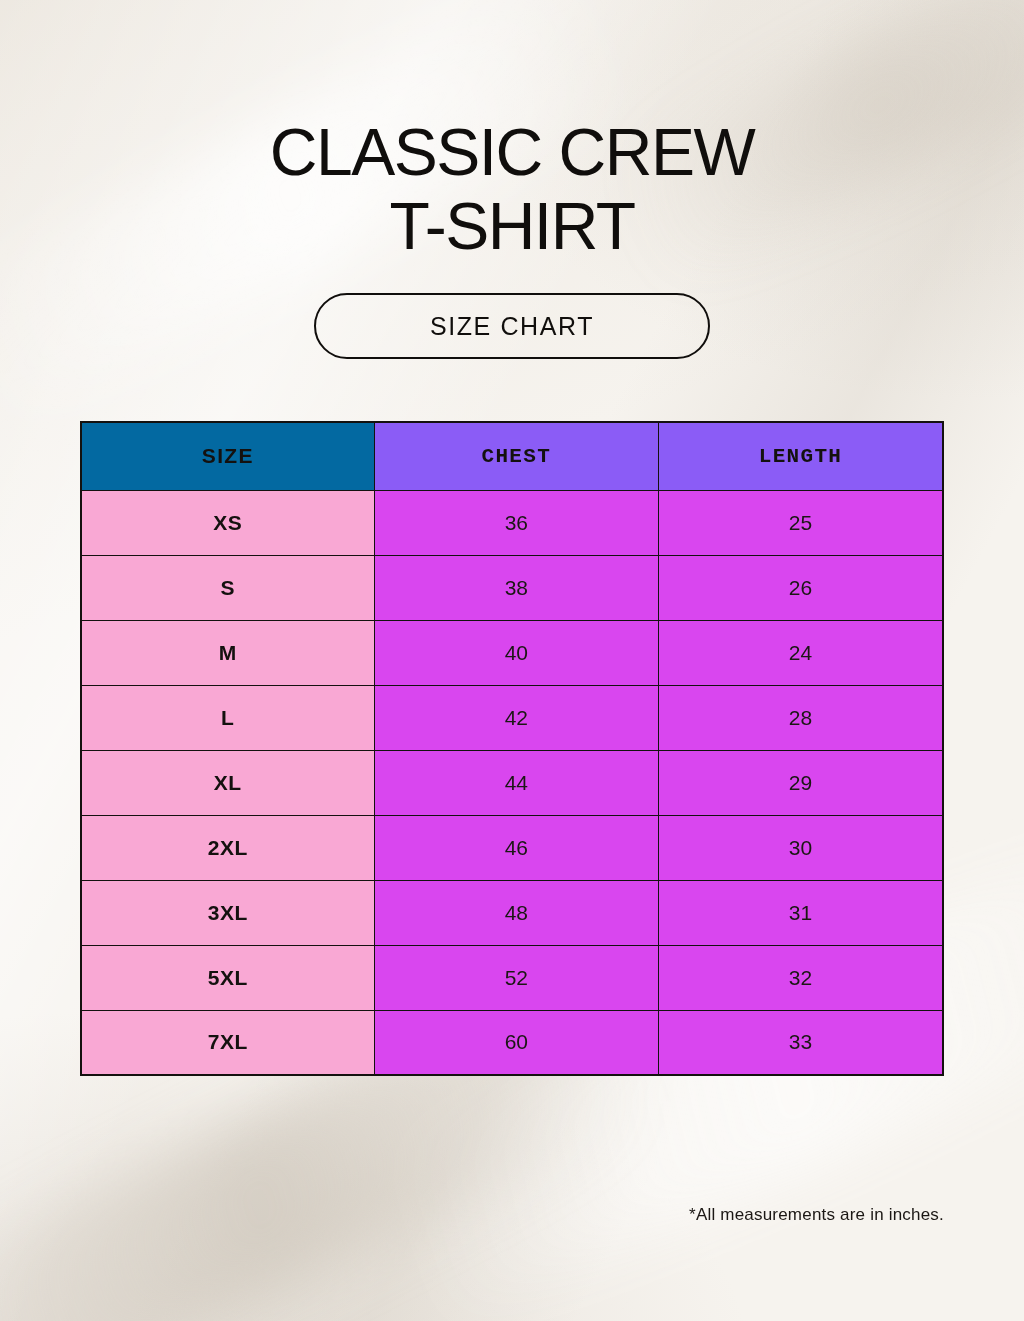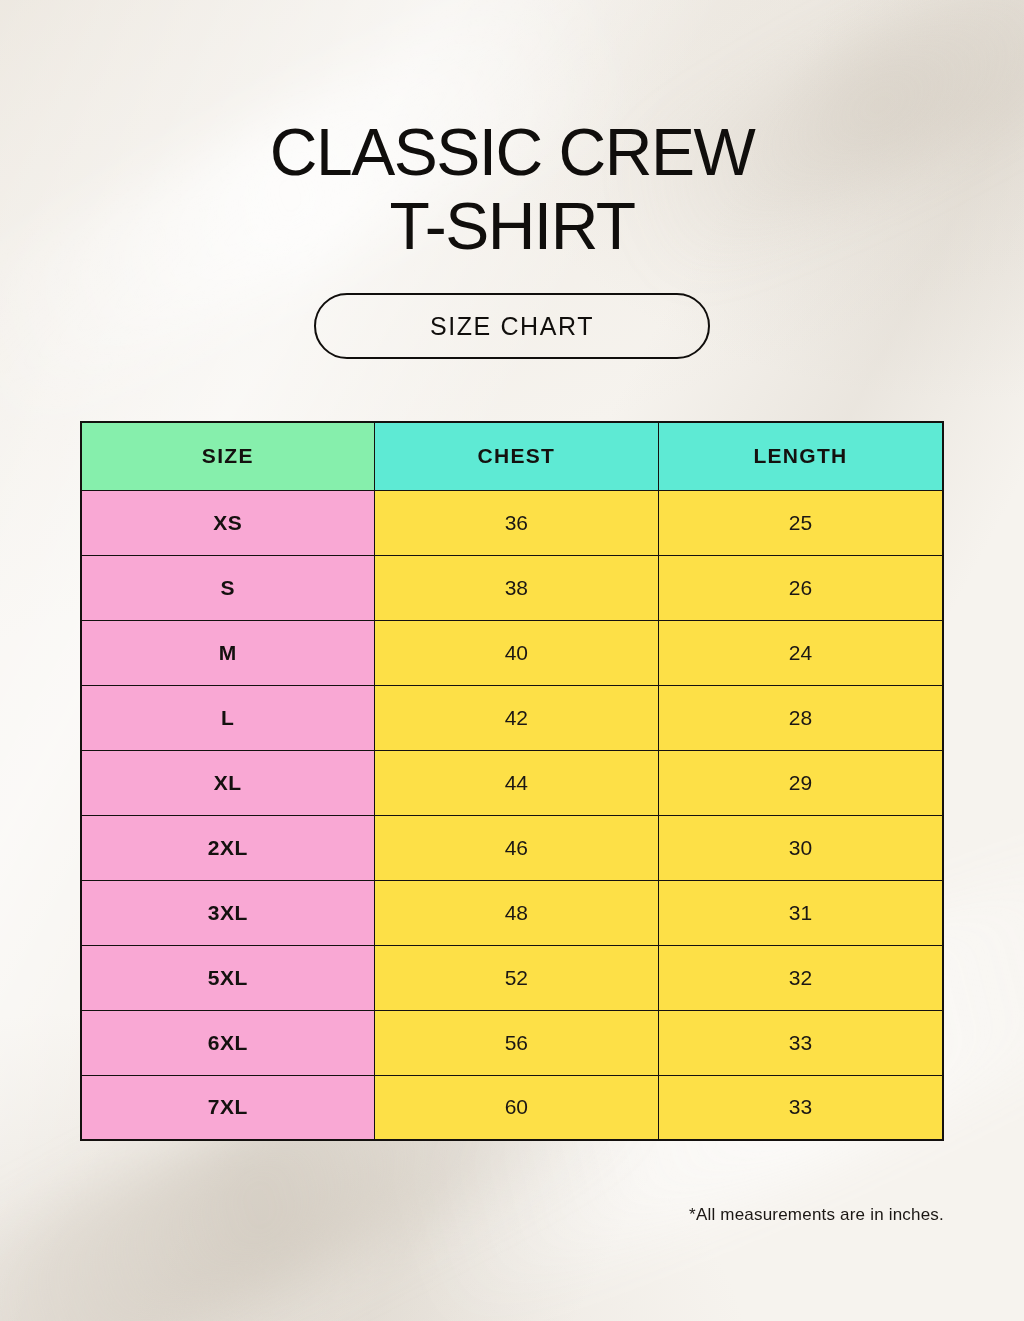--- a/index.html
+++ b/index.html
@@ -110,31 +110,31 @@
   col.c-chest { width: 33%; }
   col.c-length { width: 33%; }
 
   thead th {
     height: 68px;
     font-size: 21px;
     font-weight: 700;
     letter-spacing: 1.3px;
     color: #14110f;
   }
-  th.head-size { background: #86efac; }
-  th.head-chest, th.head-length { background: #5eead4; }
+  th.head-size { background: #0369a1; }
+  th.head-chest, th.head-length { background: #8b5cf6; font-family: Liberation Mono, monospace; }
 
   td.cell-size {
     background: #f9a8d4;
     font-size: 21px;
     font-weight: 700;
     letter-spacing: .6px;
   }
   td.cell-val {
-    background: #fde047;
+    background: #d946ef;
     font-size: 21px;
     font-weight: 400;
     color: #1b1714;
   }
 
   .footnote {
     position: absolute;
     right: 80px;
     top: 1205px;
     font-size: 17px;
@@ -209,25 +209,20 @@
           <td class="cell-size">3XL</td>
           <td class="cell-val">48</td>
           <td class="cell-val">31</td>
         </tr>
         <tr>
           <td class="cell-size">5XL</td>
           <td class="cell-val">52</td>
           <td class="cell-val">32</td>
         </tr>
         <tr>
-          <td class="cell-size">6XL</td>
-          <td class="cell-val">56</td>
-          <td class="cell-val">33</td>
-        </tr>
-        <tr>
           <td class="cell-size">7XL</td>
           <td class="cell-val">60</td>
           <td class="cell-val">33</td>
         </tr>
       </tbody>
     </table>
   </div>
 
   <div class="footnote">*All measurements are in inches.</div>
 </div>

